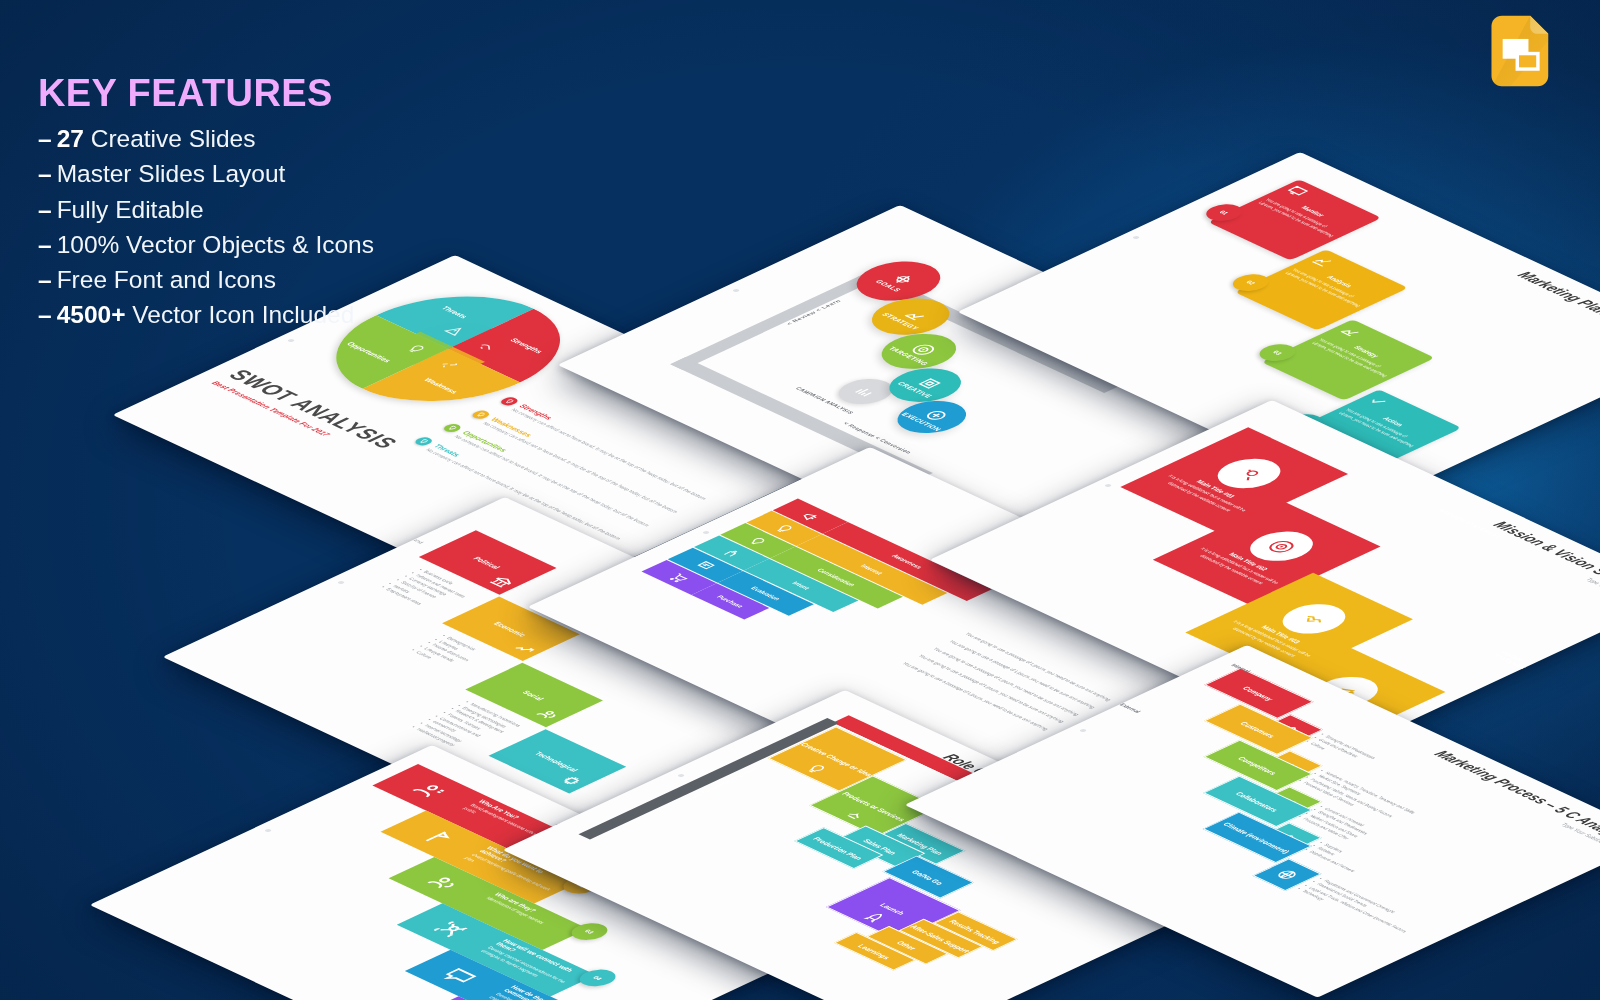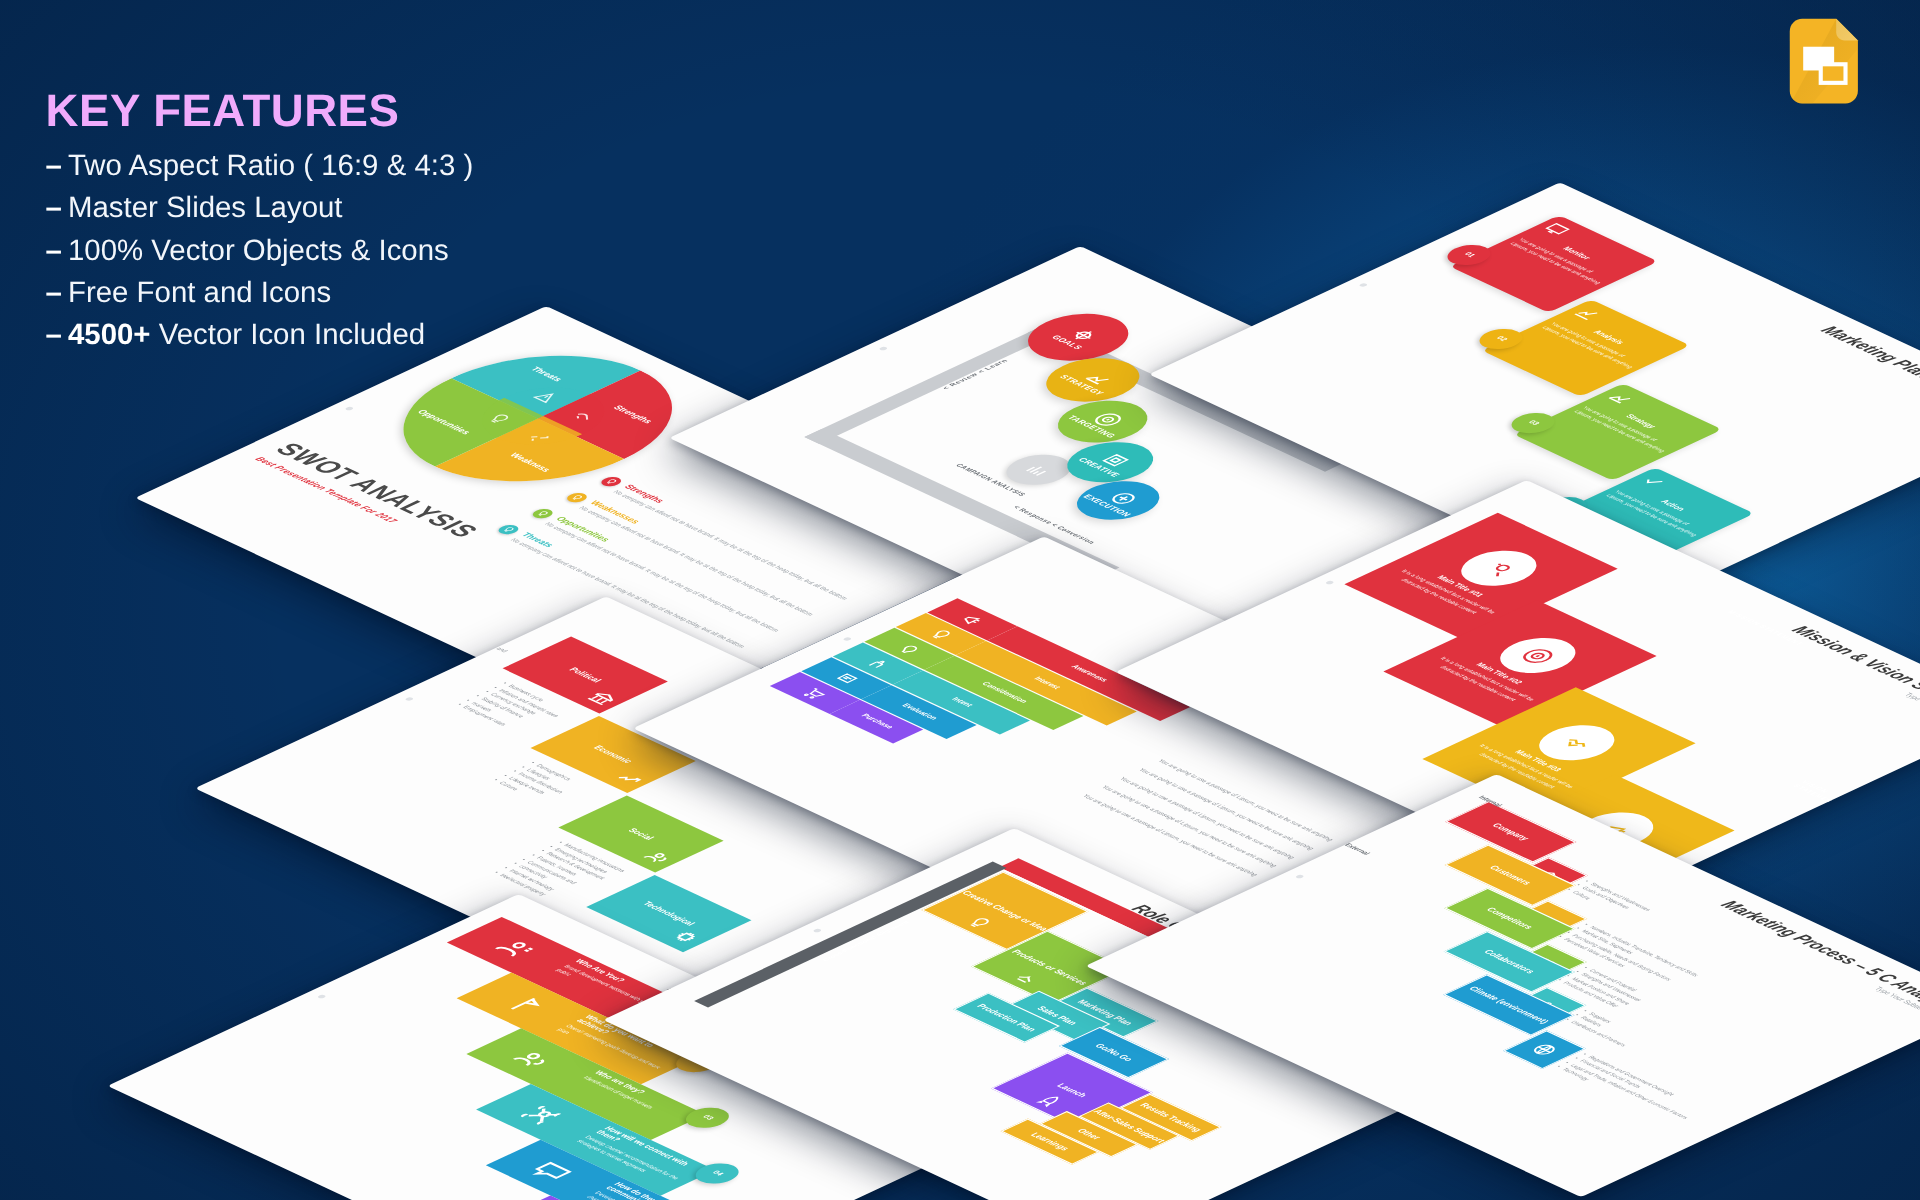--- a/index.html
+++ b/index.html
@@ -130,22 +130,23 @@
   <path d="M63 2l21 21H71c-4.4 0-8-3.6-8-8z" fill="#fbd87e"></path>
   <path d="M63 2l21 21v8L40 84H30c-3.6 0-6.8-1.6-9-4.1z" fill="url(#gsh)"></path>
   <rect x="31" y="29" width="30" height="23" fill="#ffffff"></rect>
   <rect x="46" y="44" width="28" height="22" fill="#ffffff"></rect>
   <rect x="50" y="48" width="20" height="14" fill="#f4b425"></rect>
 </svg>
 
 <div class="left">
   <div class="kf">KEY FEATURES</div>
   <ul class="feat" id="feat-list">
-      <li><span class="dash">–</span><span>Two Aspect Ratio ( 16:9 &amp; 4:3 )</span></li>
+      <li><span class="dash">–</span><b>27</b><span> Creative Slides</span></li>
       <li><span class="dash">–</span><span>Master Slides Layout</span></li>
+      <li><span class="dash">–</span><span>Fully Editable</span></li>
       <li><span class="dash">–</span><span>100% Vector Objects &amp; Icons</span></li>
       <li><span class="dash">–</span><span>Free Font and Icons</span></li>
       <li><span class="dash">–</span><b>4500+</b><span> Vector Icon Included</span></li>
     </ul>
 </div>
 
 <div id="deck">
     <div class="slide" style="left: 455px; top: 255px; transform: matrix(0.906, 0.423, -0.906, 0.423, 0, 0) scale(1.06, 1.26);">
       <div class="dot"></div>
       <div class="shead">

